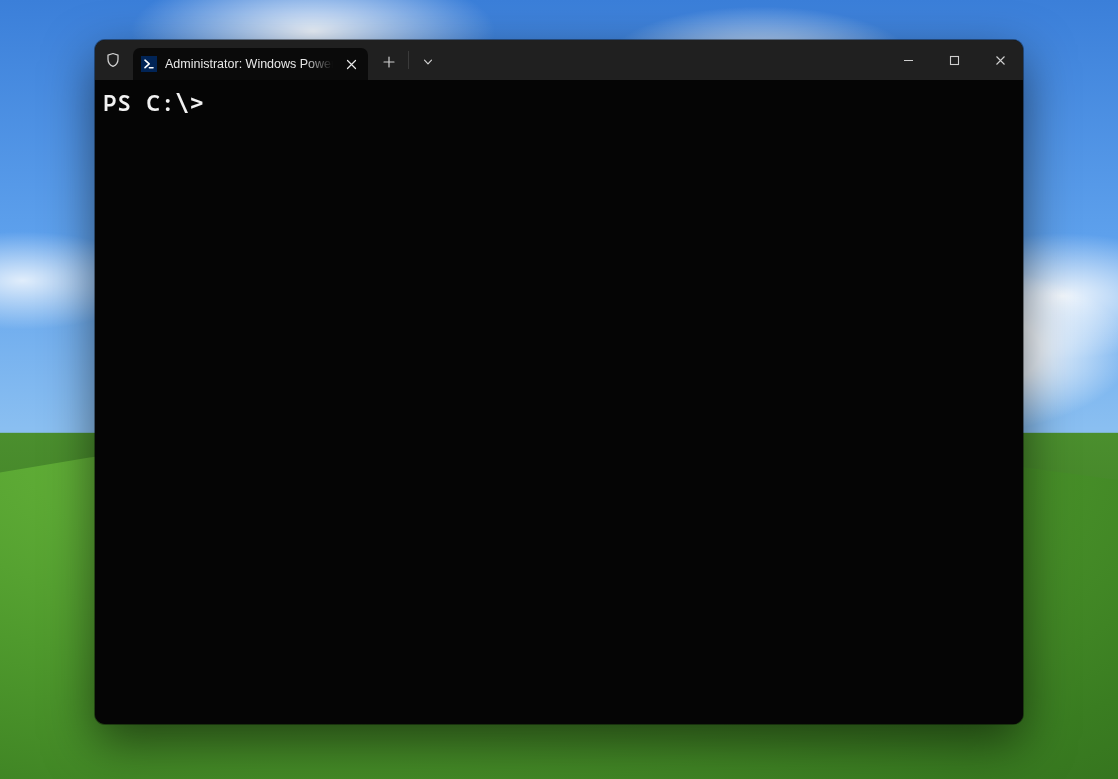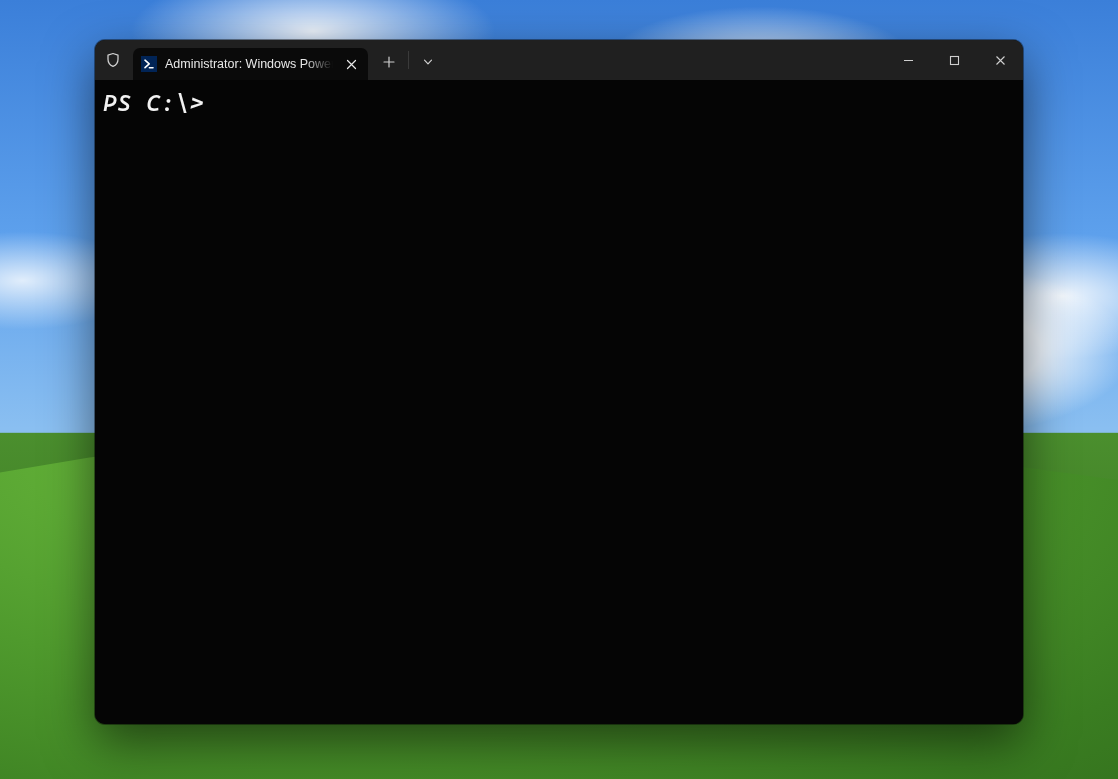--- a/index.html
+++ b/index.html
@@ -147,21 +147,20 @@
   .terminal-body {
     flex: 1 1 auto;
     background: #050505;
     padding: 10px 8px;
     font-family: "Cascadia Mono", Consolas, "Courier New", monospace;
     font-size: 23px;
     font-weight: 600;
     letter-spacing: 1px;
     color: #f2f2f2;
     white-space: pre;
-    font-style: italic;
   }
   .prompt-line { display:inline; }
 </style>
 </head>
 <body>
 
 <div class="desktop">
   <div class="hill-overlay"></div>
 
   <div class="window">

